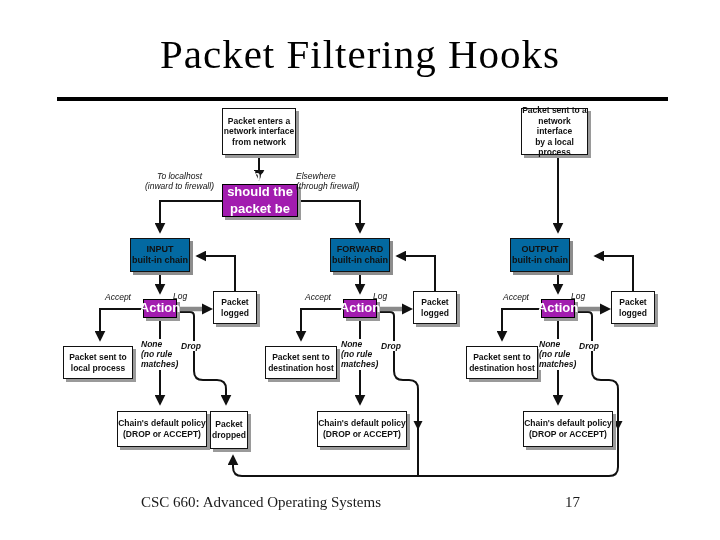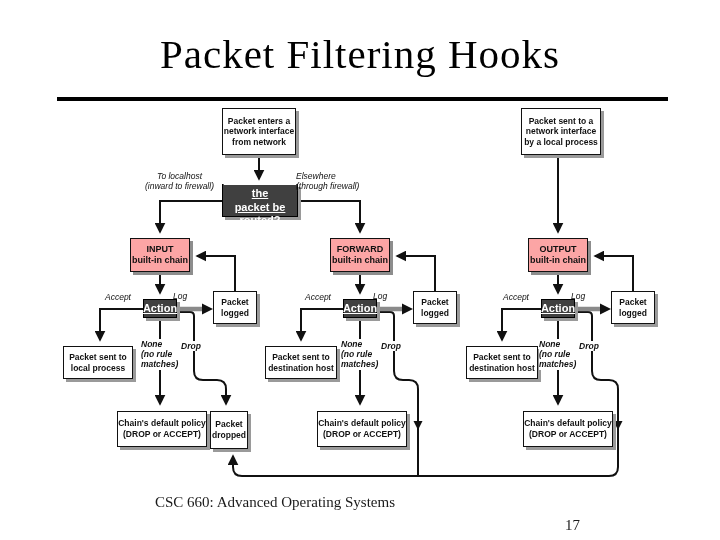--- a/index.html
+++ b/index.html
@@ -1,29 +1,29 @@
 <!DOCTYPE html>
 <html><head>
 <meta charset="utf-8">
 <style>
   html,body{margin:0;padding:0;background:#fff;}
   .slide{position:relative;width:720px;height:540px;background:#ffffff;overflow:hidden;
          font-family:"Liberation Sans",sans-serif;}
   .slide-title{position:absolute;left:0;top:33px;width:720px;text-align:center;
          font:400 41px/1.05 "Liberation Serif",serif;color:#000;letter-spacing:1px;}
   .title-rule{position:absolute;left:57px;top:97px;width:611px;height:4px;background:#000;}
-  .footer{position:absolute;left:155px;top:493px;font:400 15px/1.2 "Liberation Serif",serif;color:#1a1a1a;}
+  .footer{position:absolute;left:141px;top:493px;font:400 15px/1.2 "Liberation Serif",serif;color:#1a1a1a;}
   .page-num{position:absolute;left:540px;top:493px;width:40px;text-align:right;
-         font:400 15px/1.2 "Liberation Serif",serif;color:#1a1a1a;margin-top:23px;}
+         font:400 15px/1.2 "Liberation Serif",serif;color:#1a1a1a;}
   .box{position:absolute;background:#fff;border:1.5px solid #111;box-sizing:border-box;
        box-shadow:3px 3px 0 #9a9a9a;display:flex;align-items:center;justify-content:center;
        text-align:center;font:bold 8.5px/1.25 "Liberation Sans",sans-serif;color:#111;
        white-space:pre-line;}
-  .chain{background:#fca5a5;box-shadow:3px 3px 0 #8d8d8d;font-size:9px;}
-  .dark{background:#404040;color:#fff;border-color:#000;font-size:11px;box-shadow:3px 3px 0 #9a9a9a;text-decoration:underline;}
+  .chain{background:#0369a1;box-shadow:3px 3px 0 #8d8d8d;font-size:9px;}
+  .dark{background:#a21caf;color:#fff;border-color:#000;font-size:13px;box-shadow:3px 3px 0 #9a9a9a;}
   .lbl{position:absolute;font:italic 8.5px/1.2 "Liberation Sans",sans-serif;color:#111;
        white-space:pre-line;text-align:left;}
   .lbl.bg{background:#fff;font-weight:bold;}
   .r{text-align:center;} .l{text-align:left;}
   svg.connectors{position:absolute;left:0;top:0;pointer-events:none;}
 </style>
 </head>
 <body>
 
 <div class="slide">
@@ -74,31 +74,31 @@
       <path d="M576,309 H600"></path>
     </g>
     <polygon points="202,303.5 213,309 202,314.5" fill="#111"></polygon>
     <polygon points="402,303.5 413,309 402,314.5" fill="#111"></polygon>
     <polygon points="600,303.5 611,309 600,314.5" fill="#111"></polygon>
   </svg>
 
   <div class="box" style="left:222px;top:108px;width:74px;height:47px;">Packet enters a
 network interface
 from network</div>
-  <div class="box" style="left:521px;top:108px;width:80px;height:47px;">Packet sent to a
+  <div class="box" style="left:521px;top:108px;width:67px;height:47px;">Packet sent to a
 network interface
 by a local process</div>
   <div class="box dark" style="left:222px;top:184px;width:76px;height:33px;">Where should the
 packet be routed?</div>
 
   <div class="box chain" style="left:130px;top:238px;width:60px;height:34px;">INPUT
 built-in chain</div>
   <div class="box chain" style="left:330px;top:238px;width:60px;height:34px;">FORWARD
 built-in chain</div>
-  <div class="box chain" style="left:528px;top:238px;width:60px;height:34px;">OUTPUT
+  <div class="box chain" style="left:510px;top:238px;width:60px;height:34px;">OUTPUT
 built-in chain</div>
 
   <div class="box dark" style="left:143px;top:299px;width:34px;height:19px;">Action</div>
   <div class="box dark" style="left:343px;top:299px;width:34px;height:19px;">Action</div>
   <div class="box dark" style="left:541px;top:299px;width:34px;height:19px;">Action</div>
 
   <div class="box" style="left:213px;top:291px;width:44px;height:33px;">Packet
 logged</div>
   <div class="box" style="left:413px;top:291px;width:44px;height:33px;">Packet
 logged</div>

